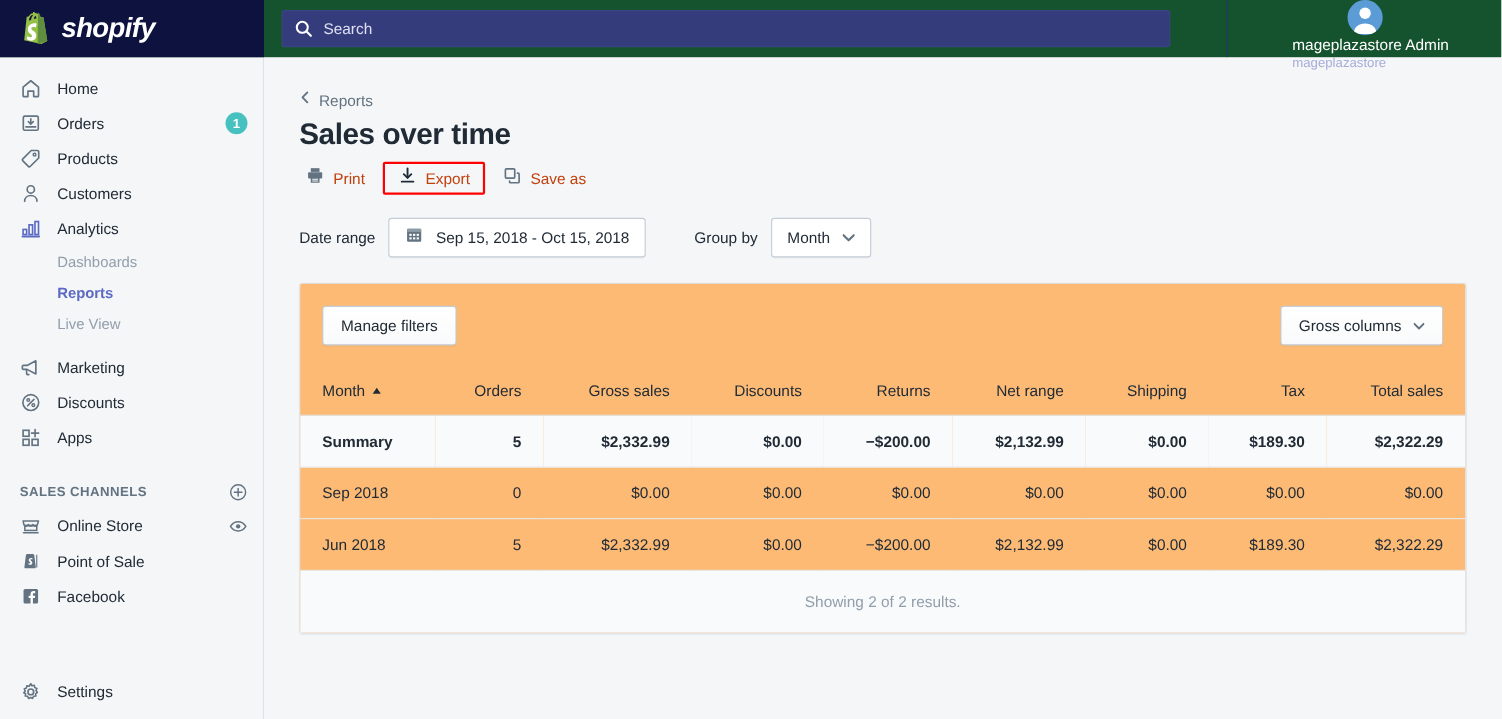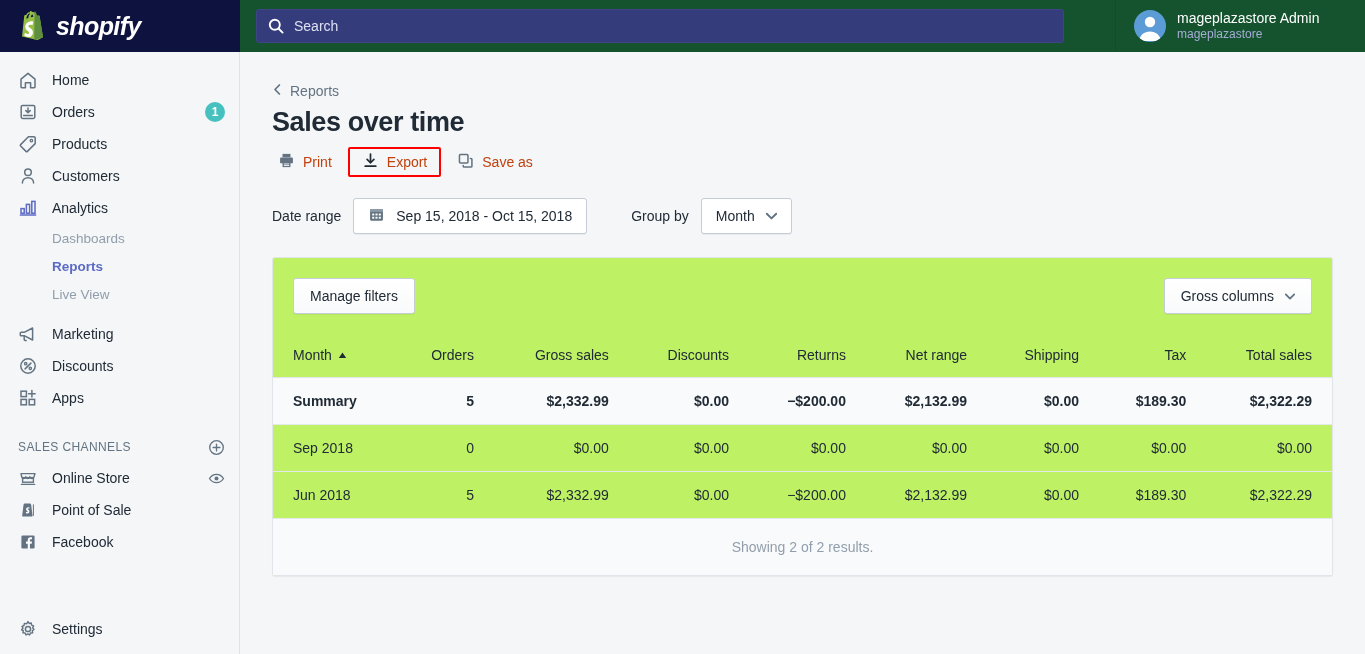--- a/index.html
+++ b/index.html
@@ -32,21 +32,21 @@
   .search-box {
     width: 808px; height: 34px;
     background: #353C7C; border: 1px solid #3E4486; border-radius: 3px;
     display: flex; align-items: center; padding: 0 11px; cursor: text;
   }
   .search-box svg { flex: none; }
   .search-placeholder { color: #DDE0F2; font-size: 14px; margin-left: 10px; }
   .user-area {
     width: 250px; min-width: 250px; height: 52px;
     border-left: 1px solid #2C3270;
-    display: flex; align-items: center; padding-left: 18px; cursor: pointer;
+    display: flex; align-items: center; cursor: pointer; flex-direction: column;
   }
   .avatar {
     width: 32px; height: 32px; border-radius: 50%;
     background: #5C9CD6; flex: none;
     display: flex; align-items: flex-end; justify-content: center; overflow: hidden;
   }
   .user-text { margin-left: 11px; line-height: 1.25; }
   .user-name { color: #fff; font-size: 14px; }
   .user-store { color: #A7ACD9; font-size: 12px; }
 
@@ -77,21 +77,21 @@
     padding-left: 52px; cursor: pointer;
   }
   .sub-label { font-size: 13.5px; color: #919EAB; }
   .sub-item.active .sub-label { color: #5C6AC4; font-weight: bold; }
   .nav-gap { height: 10px; }
   .section-head {
     height: 30px; display: flex; align-items: center;
     padding: 0 14px 0 18px; margin-top: 18px;
   }
   .section-title {
-    font-size: 12px; color: #637381; font-weight: normal;
+    font-size: 12px; color: #637381; font-weight: bold;
     letter-spacing: 0.4px; flex: 1;
   }
   .section-action { cursor: pointer; display: flex; align-items: center; }
   .nav-trailing { display: flex; align-items: center; cursor: pointer; }
   .sidebar-spacer { flex: 1; }
   .settings-row { padding-bottom: 18px; }
 
   
   .main {
     flex: 1; min-width: 0; overflow: hidden;
@@ -123,21 +123,21 @@
     padding: 0 14px; cursor: pointer;
     box-shadow: 0 1px 0 rgba(22,29,37,0.05);
   }
   .select-btn .s-label { font-size: 14px; color: #212B36; }
   .select-btn .s-label.with-icon { margin-left: 11px; }
   .caret { margin-left: 11px; display: flex; align-items: center; }
   .gap-lg { width: 44px; }
 
   
   .card {
-    background: #bef264; border: 1px solid #E1E4E8; border-radius: 3px;
+    background: #fdba74; border: 1px solid #E1E4E8; border-radius: 3px;
     box-shadow: 0 1px 1px rgba(22,29,37,0.06);
   }
   .card-top {
     height: 76px; display: flex; align-items: center;
     justify-content: space-between; padding: 0 20px;
   }
   .btn {
     height: 36px; background: #fff;
     background-image: linear-gradient(180deg,#fff,#F9FAFB);
     border: 1px solid #C4CDD5; border-radius: 3px;

